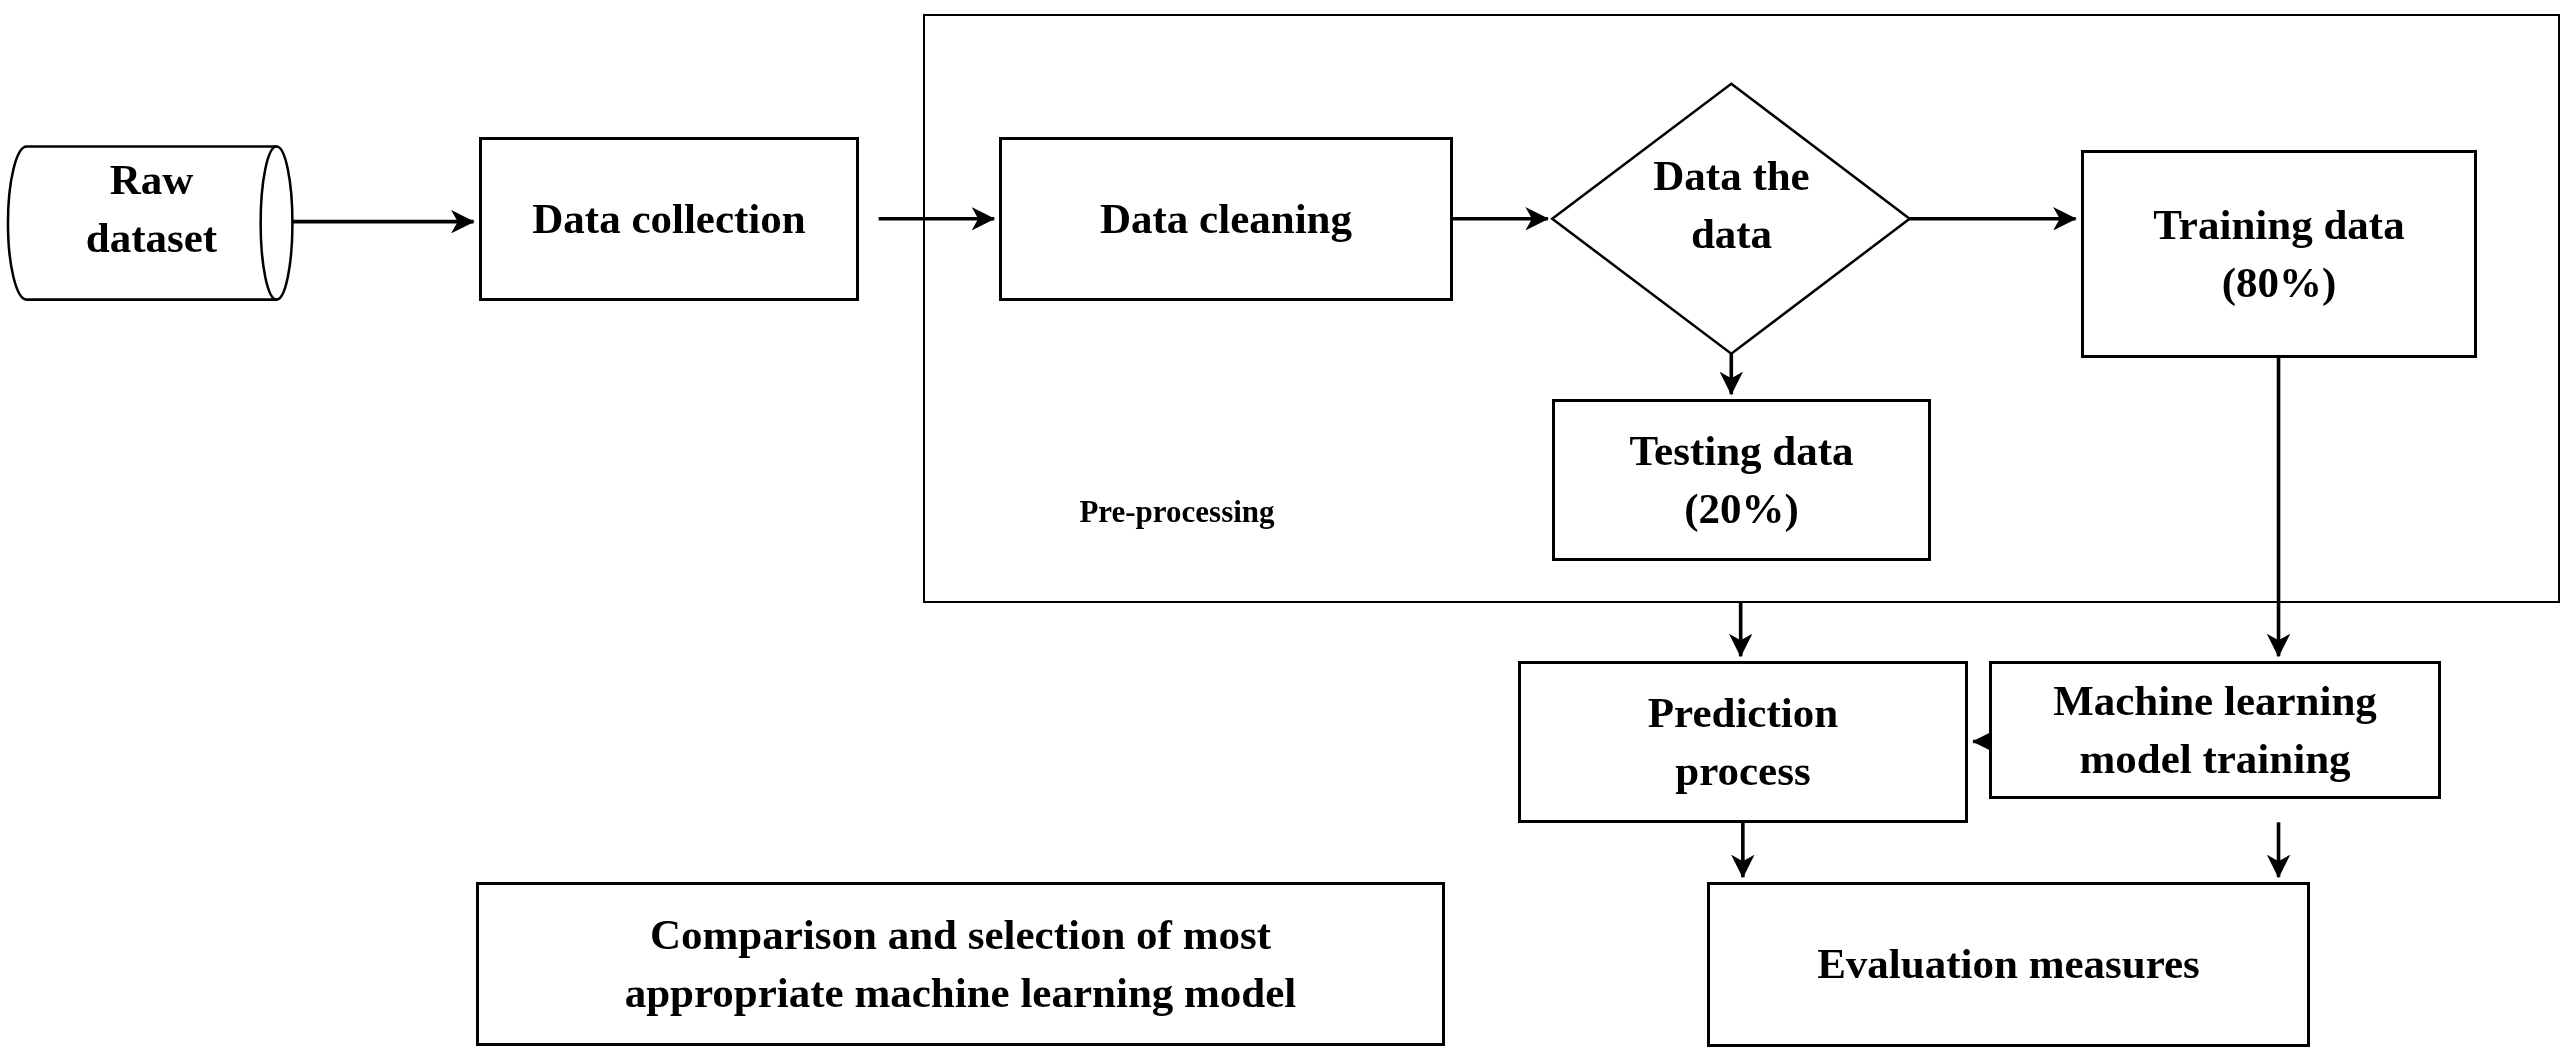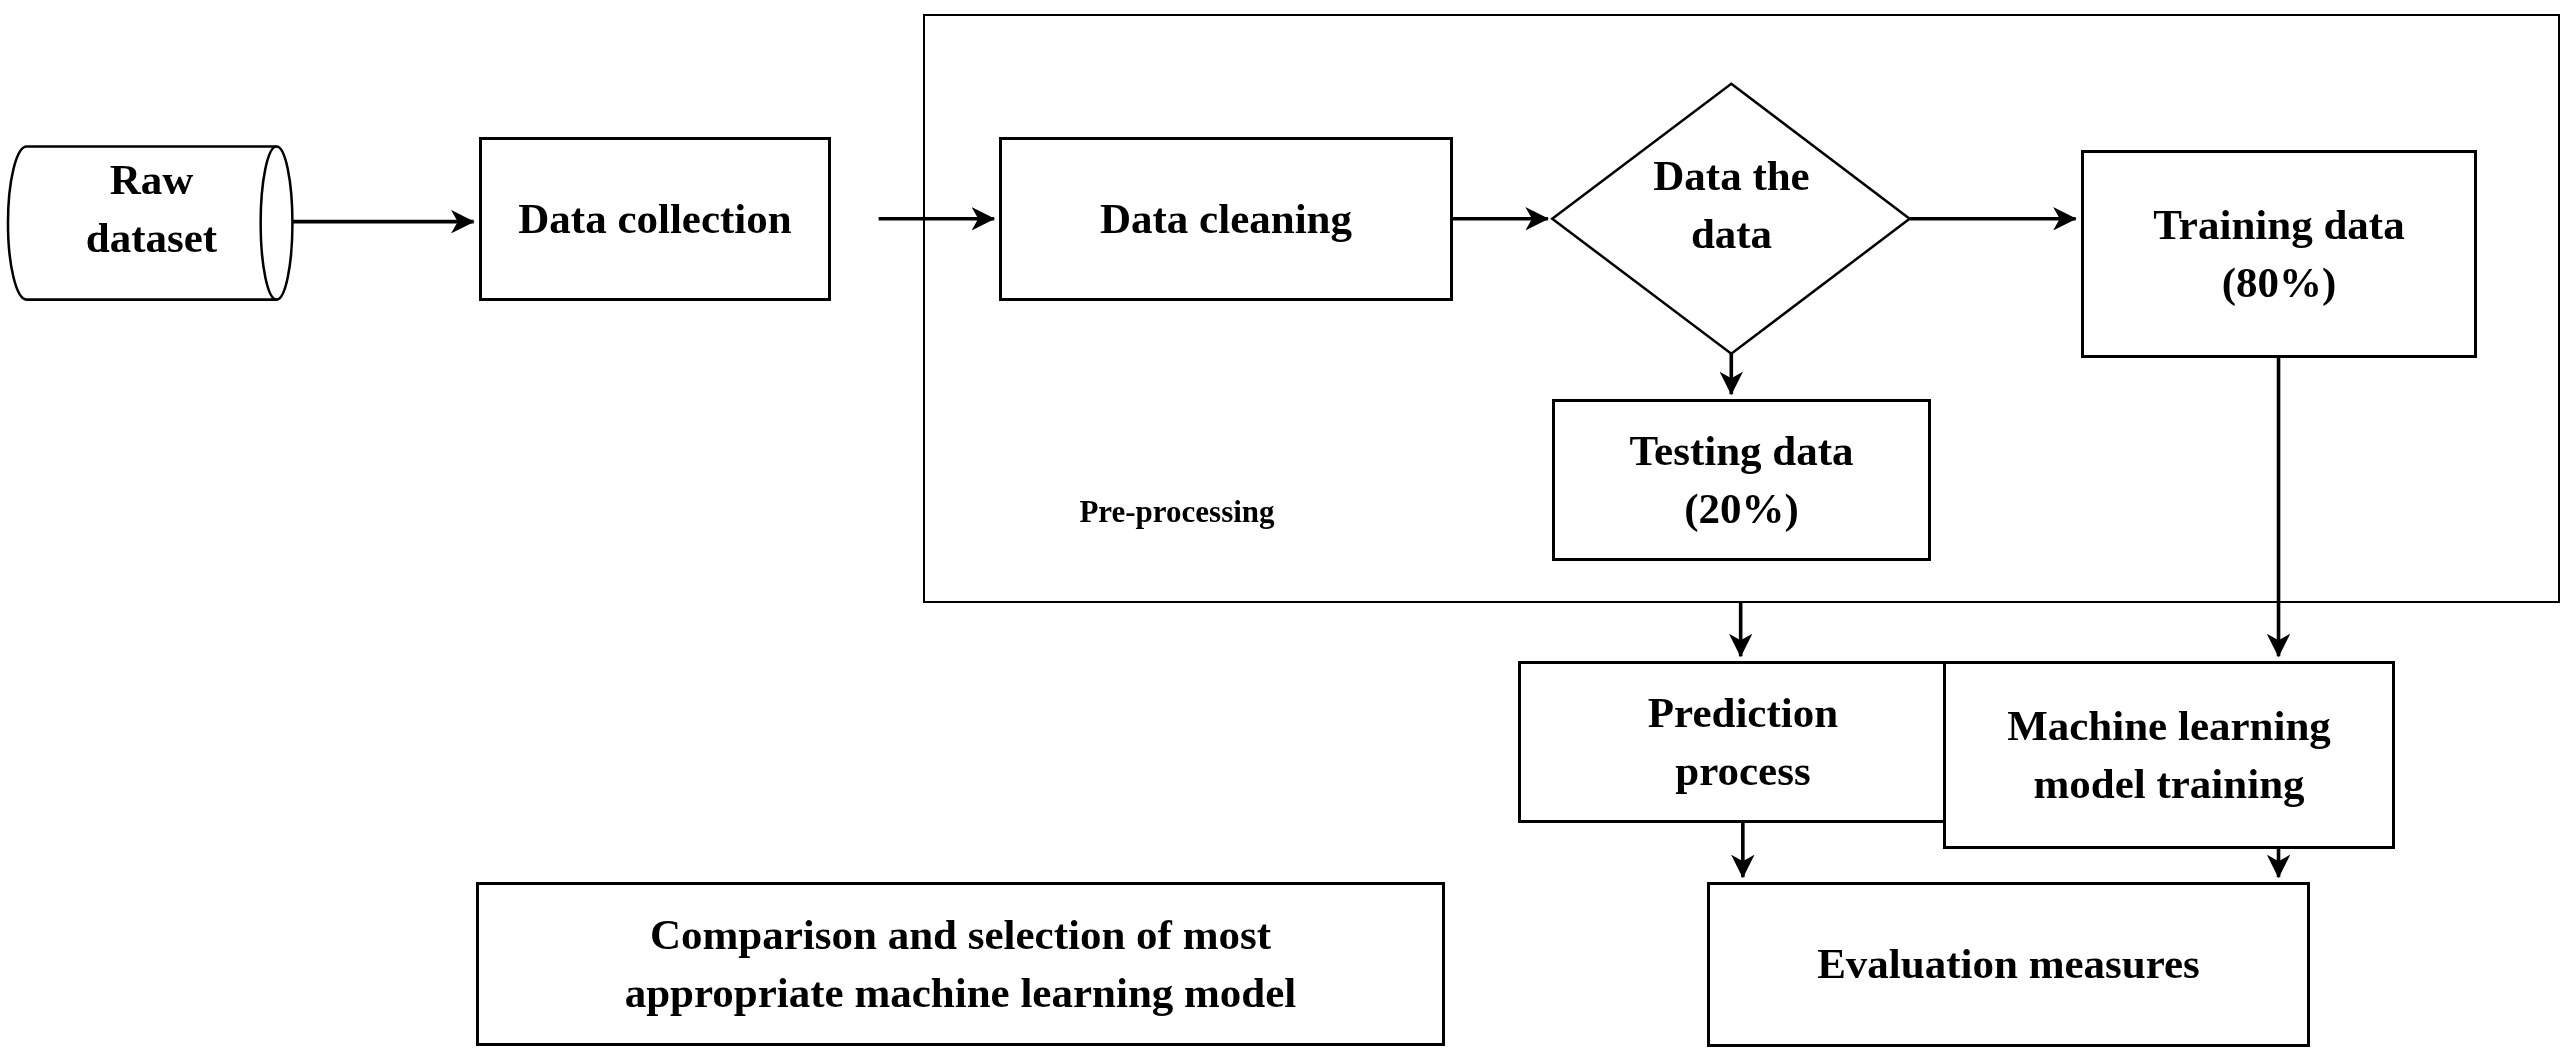--- a/index.html
+++ b/index.html
@@ -93,21 +93,21 @@
   <div class="group" style="left:923px; top:13.7px; width:1637px; height:589px"></div>
   <div class="overlay-label group-label" style="left:953px; top:491px; width:448px; height:72px">
     <span class="lbl">Pre-processing</span>
   </div>
 
   <div class="overlay-label" style="left:29px; top:151px; width:245px; height:144px">
     <span class="lbl">Raw
 dataset</span>
   </div>
 
-  <div class="box" style="left:479px; top:137px; width:352px; height:164px">
+  <div class="box" style="left:479px; top:137px; width:380px; height:164px">
     <span class="lbl">Data collection</span>
   </div>
 
   <div class="box" style="left:999px; top:137px; width:454px; height:164px">
     <span class="lbl">Data cleaning</span>
   </div>
 
   <div class="overlay-label" style="left:1587px; top:147px; width:289px; height:144px">
     <span class="lbl">Data the
 data</span>
@@ -121,21 +121,21 @@
   <div class="box" style="left:1552px; top:399px; width:379px; height:162px">
     <span class="lbl">Testing data
 (20%)</span>
   </div>
 
   <div class="box" style="left:1518px; top:661px; width:450px; height:162px">
     <span class="lbl">Prediction
 process</span>
   </div>
 
-  <div class="box" style="left:1943px; top:661px; width:452px; height:188px">
+  <div class="box" style="left:1989px; top:661px; width:452px; height:138px">
     <span class="lbl">Machine learning
 model training</span>
   </div>
 
   <div class="box" style="left:1707px; top:882px; width:603px; height:165px">
     <span class="lbl">Evaluation measures</span>
   </div>
 
   <div class="box" style="left:476px; top:882px; width:969px; height:164px">
     <span class="lbl">Comparison and selection of most

